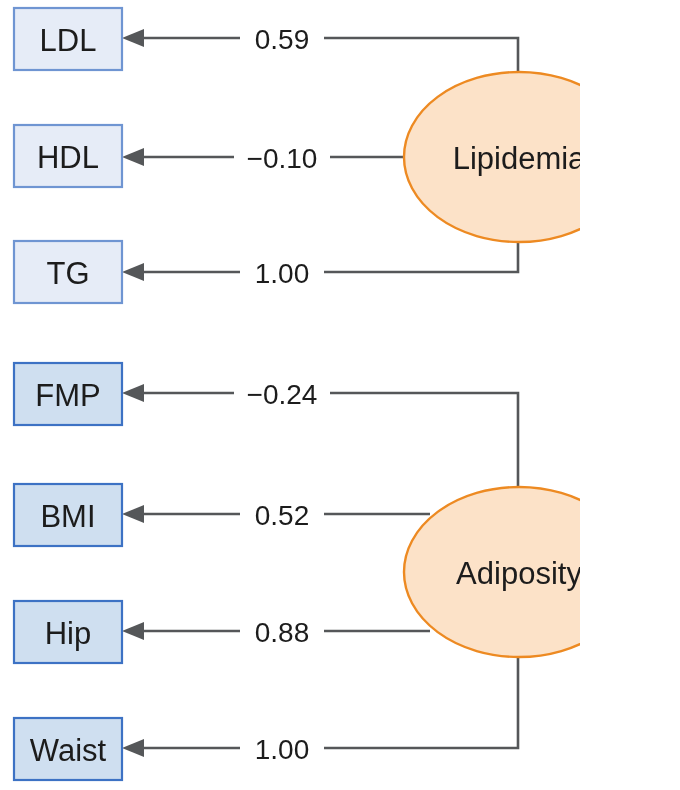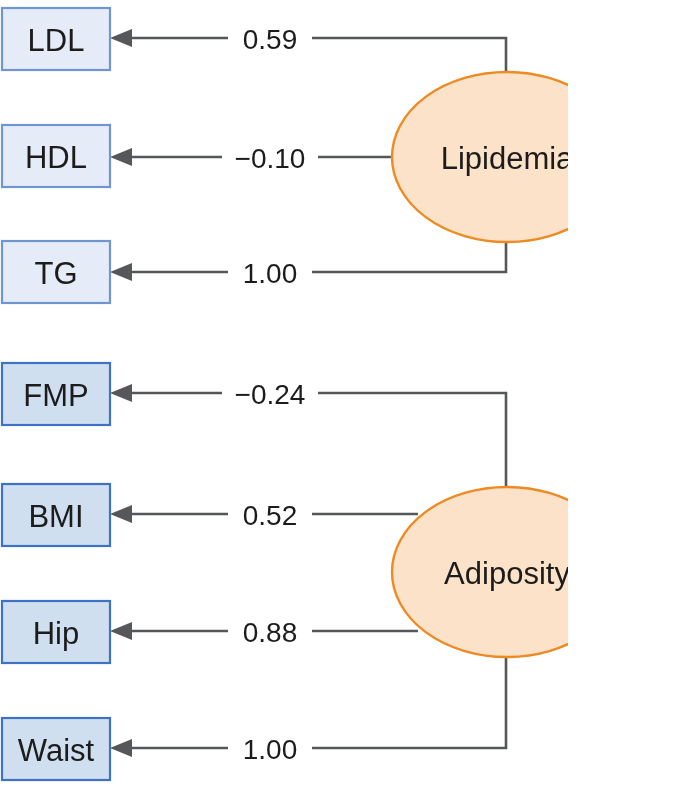--- a/index.html
+++ b/index.html
@@ -9,20 +9,21 @@
   }
   body {
     font-family: "Liberation Sans", sans-serif;
   }
   #diagram-canvas {
     position: relative;
     width: 568px;
     height: 790px;
     background: #ffffff;
     overflow: hidden;
+    margin-left: 12px;
   }
   #sem-svg {
     position: absolute;
     top: 0;
     left: 0;
     width: 680px;
     height: 790px;
     display: block;
   }
   .indicator-box-rect {

